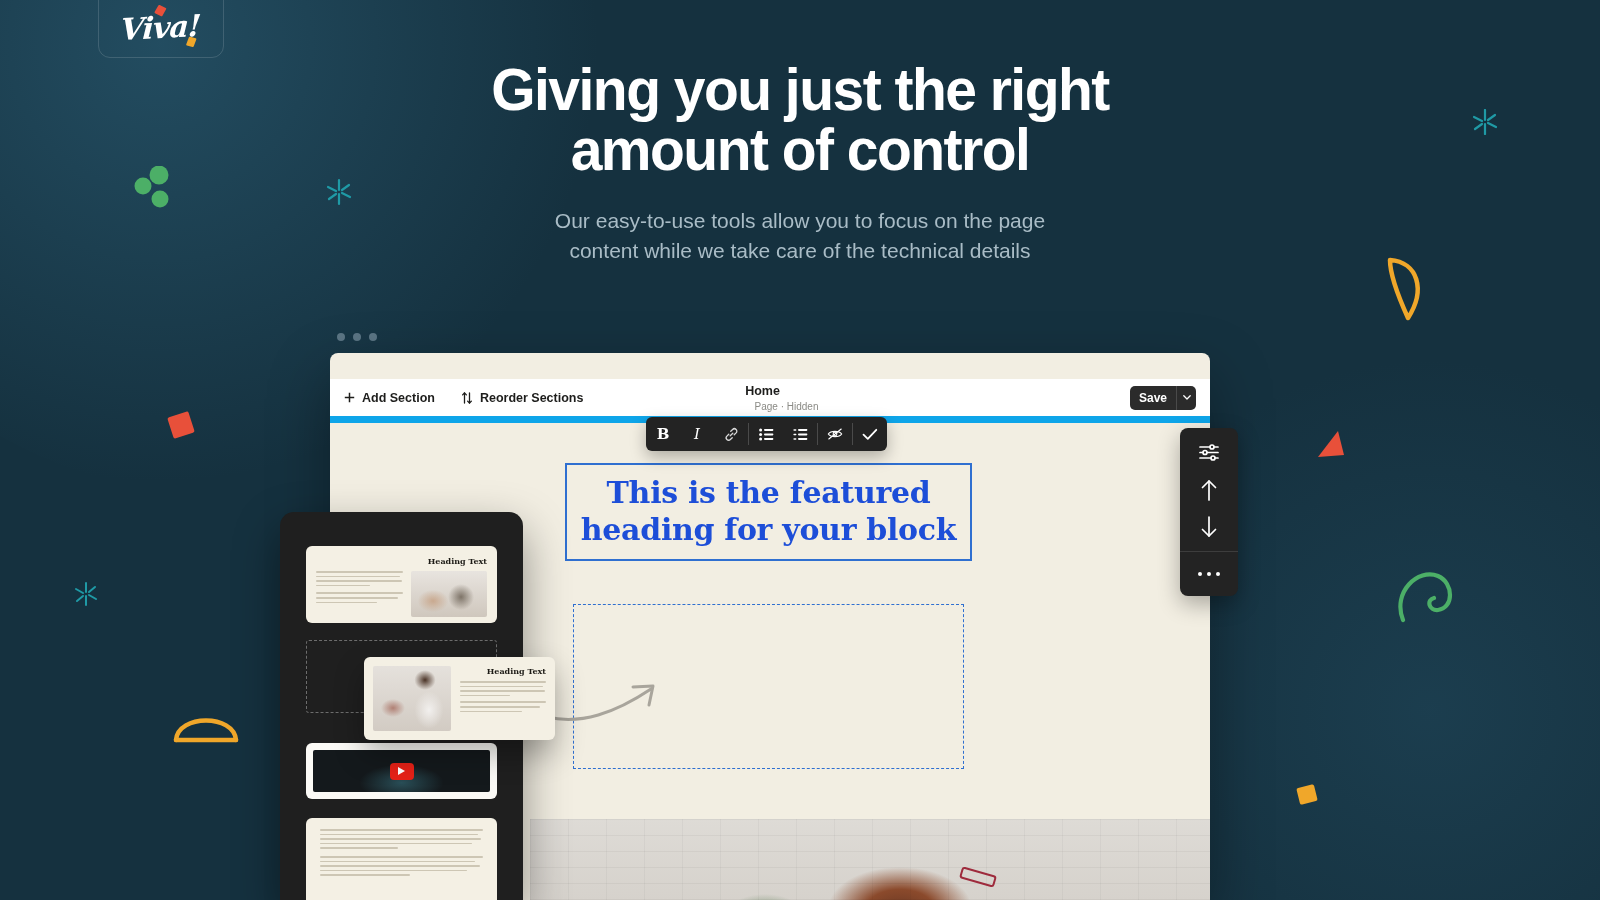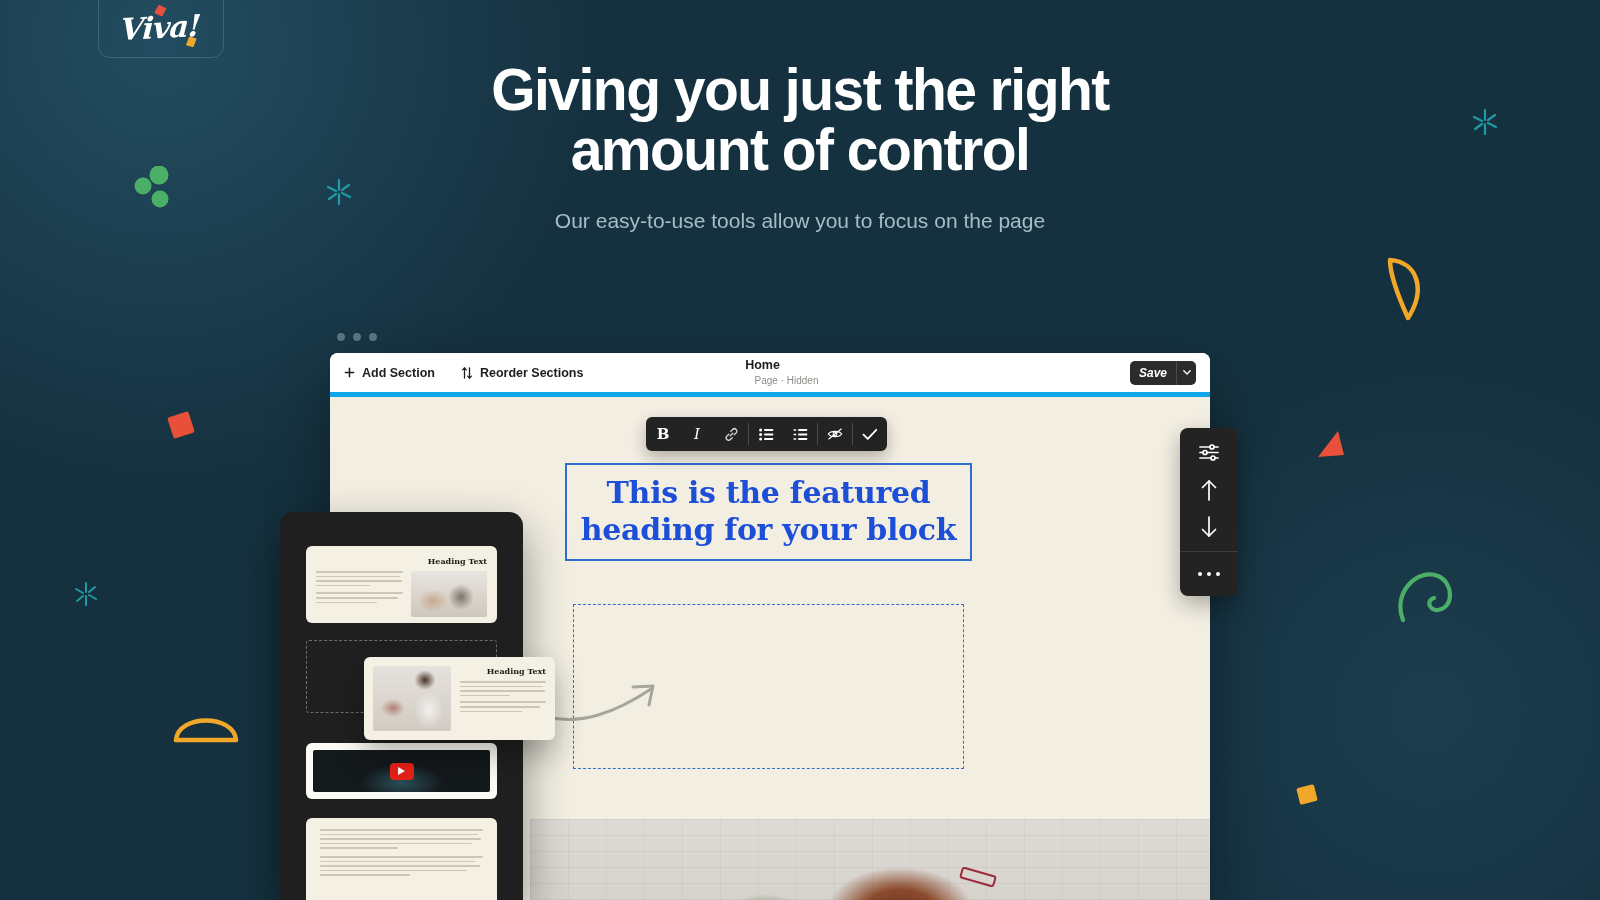--- a/index.html
+++ b/index.html
@@ -76,43 +76,43 @@
   .editor {
     position:absolute; left:330px; top:353px;
     width:880px; height:547px;
     background:#f2eee2;
     border-radius:8px 8px 0 0;
     overflow:hidden;
     box-shadow:0 24px 60px rgba(0,0,0,.35);
   }
   .topbar {
     height:44px; background:#ffffff;
-    border-bottom:5px solid #0ea5e9;
+    border-bottom:7px solid #0ea5e9;
     display:flex; align-items:center;
-    padding:0 14px; position:relative;
+    padding:0 14px; position:relative;margin-top:26px;
   }
   .tb-btn {
     display:flex; align-items:center; gap:7px;
     font-size:12.5px; font-weight:700; color:#1d1d1b;
     margin-right:26px; cursor:pointer; white-space:nowrap;
   }
   .tb-btn svg { display:block; }
   .tb-center {
     position:absolute; left:0; right:15px; top:5px;
     text-align:center; pointer-events:none;
   }
   .tb-title { font-size:12.5px; font-weight:700; color:#1d1d1b; }
   .tb-sub   { font-size:10px; color:#8b8b86; margin-top:3px;padding-left:48px; }
   .save-wrap {
     margin-left:auto; display:flex; align-items:stretch;
     background:#2b2b2b; border-radius:5px; overflow:hidden; height:24px;
   }
   .save-wrap .lbl {
     font-size:12px; font-weight:700; color:#fff;
-    padding:0 9px; display:flex; align-items:center; cursor:pointer;font-style:italic;
+    padding:0 9px; display:flex; align-items:center; cursor:pointer;
   }
   .save-wrap .cv {
     border-left:1px solid #4a4a4a; width:20px;
     display:flex; align-items:center; justify-content:center; cursor:pointer;
   }
 
   
   .fmt-bar {
     position:absolute; left:316px; top:64px;
     height:34px; background:#232323; border-radius:6px;
@@ -267,20 +267,21 @@
   </div>
 </div>
 
 <div class="hero">
   <h1>
     <span>Giving you just the right</span><br>
     <span>amount of control</span>
   </h1>
   <p>
     <span>Our easy-to-use tools allow you to focus on the page</span><br>
+    <span>content while we take care of the technical details</span>
   </p>
 </div>
 
 <svg class="deco" style="left:134px; top:166px;" width="44" height="42">
   <circle cx="9" cy="20" r="8.5" fill="#4caf67"></circle>
   <circle cx="25" cy="9" r="9.5" fill="#4caf67"></circle>
   <circle cx="26" cy="33" r="8.5" fill="#4caf67"></circle>
 </svg>
 
 <svg class="deco" style="left:325px; top:178px;" width="28" height="28">

